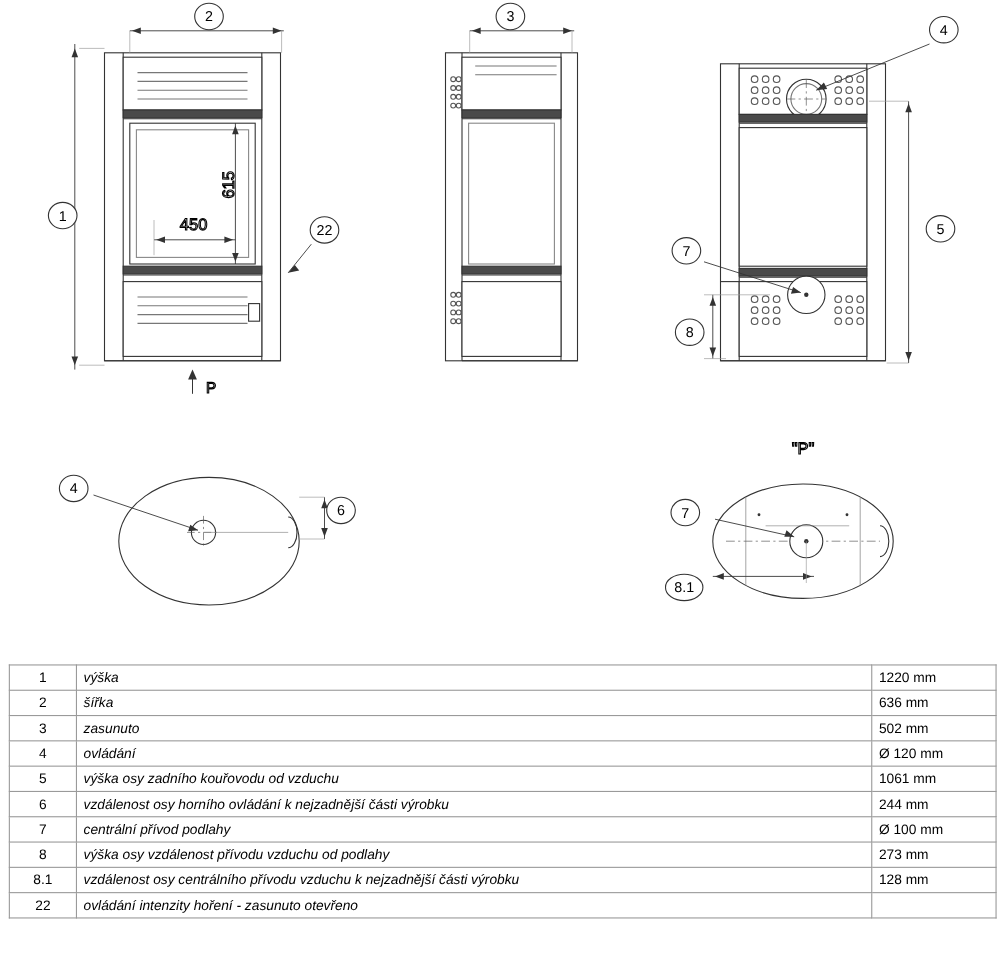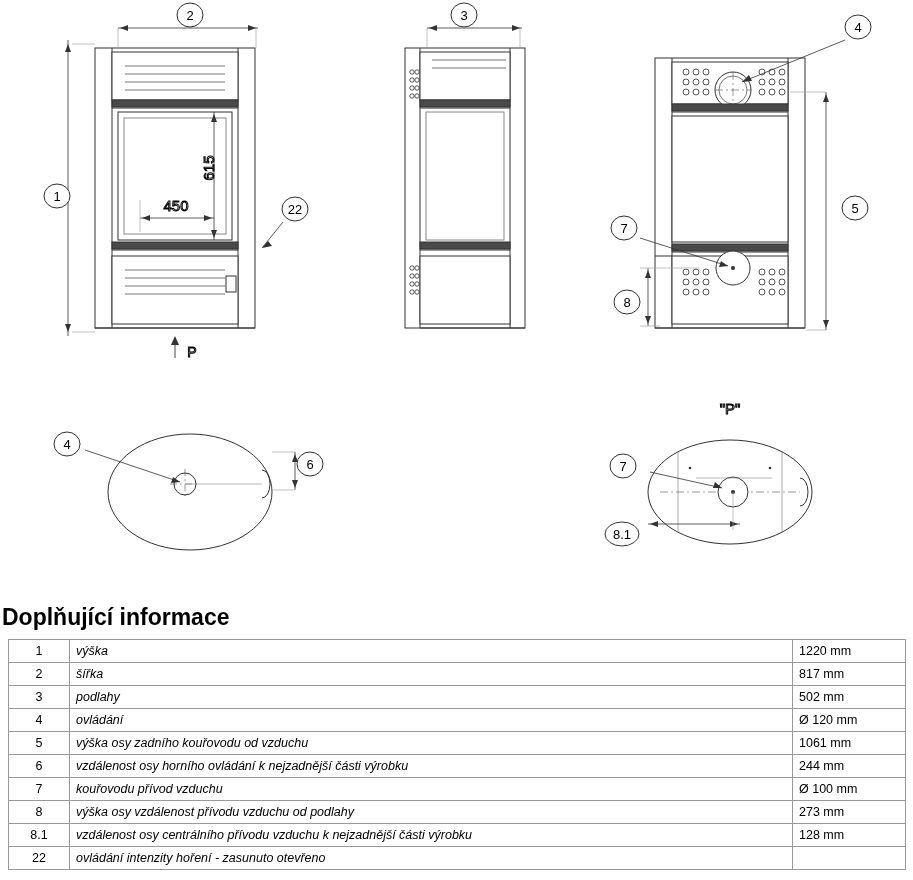--- a/index.html
+++ b/index.html
@@ -364,56 +364,55 @@
     <text class="balloon-text" x="295" y="209">22</text>
     <text class="balloon-text" x="67" y="444">4</text>
     <text class="balloon-text" x="310" y="464">6</text>
     <text class="balloon-text" x="623" y="466">7</text>
     <text class="balloon-text" x="622" y="534">8.1</text>
   </g>
 </svg>
 </div>
 
 <div id="info-section">
-  <h2 id="info-title">Doplňující informace</h2>
   <table class="info-table">
     <tbody id="info-rows">
       <tr>
         <td class="col-ref">1</td>
         <td class="col-desc">výška</td>
         <td class="col-val">1220 mm</td>
       </tr>
       <tr>
         <td class="col-ref">2</td>
         <td class="col-desc">šířka</td>
-        <td class="col-val">817 mm</td>
+        <td class="col-val">636 mm</td>
       </tr>
       <tr>
         <td class="col-ref">3</td>
-        <td class="col-desc">podlahy</td>
+        <td class="col-desc">zasunuto</td>
         <td class="col-val">502 mm</td>
       </tr>
       <tr>
         <td class="col-ref">4</td>
         <td class="col-desc">ovládání</td>
         <td class="col-val">Ø 120 mm</td>
       </tr>
       <tr>
         <td class="col-ref">5</td>
         <td class="col-desc">výška osy zadního kouřovodu od vzduchu</td>
         <td class="col-val">1061 mm</td>
       </tr>
       <tr>
         <td class="col-ref">6</td>
         <td class="col-desc">vzdálenost osy horního ovládání k nejzadnější části výrobku</td>
         <td class="col-val">244 mm</td>
       </tr>
       <tr>
         <td class="col-ref">7</td>
-        <td class="col-desc">kouřovodu přívod vzduchu</td>
+        <td class="col-desc">centrální přívod podlahy</td>
         <td class="col-val">Ø 100 mm</td>
       </tr>
       <tr>
         <td class="col-ref">8</td>
         <td class="col-desc">výška osy vzdálenost přívodu vzduchu od podlahy</td>
         <td class="col-val">273 mm</td>
       </tr>
       <tr>
         <td class="col-ref">8.1</td>
         <td class="col-desc">vzdálenost osy centrálního přívodu vzduchu k nejzadnější části výrobku</td>

